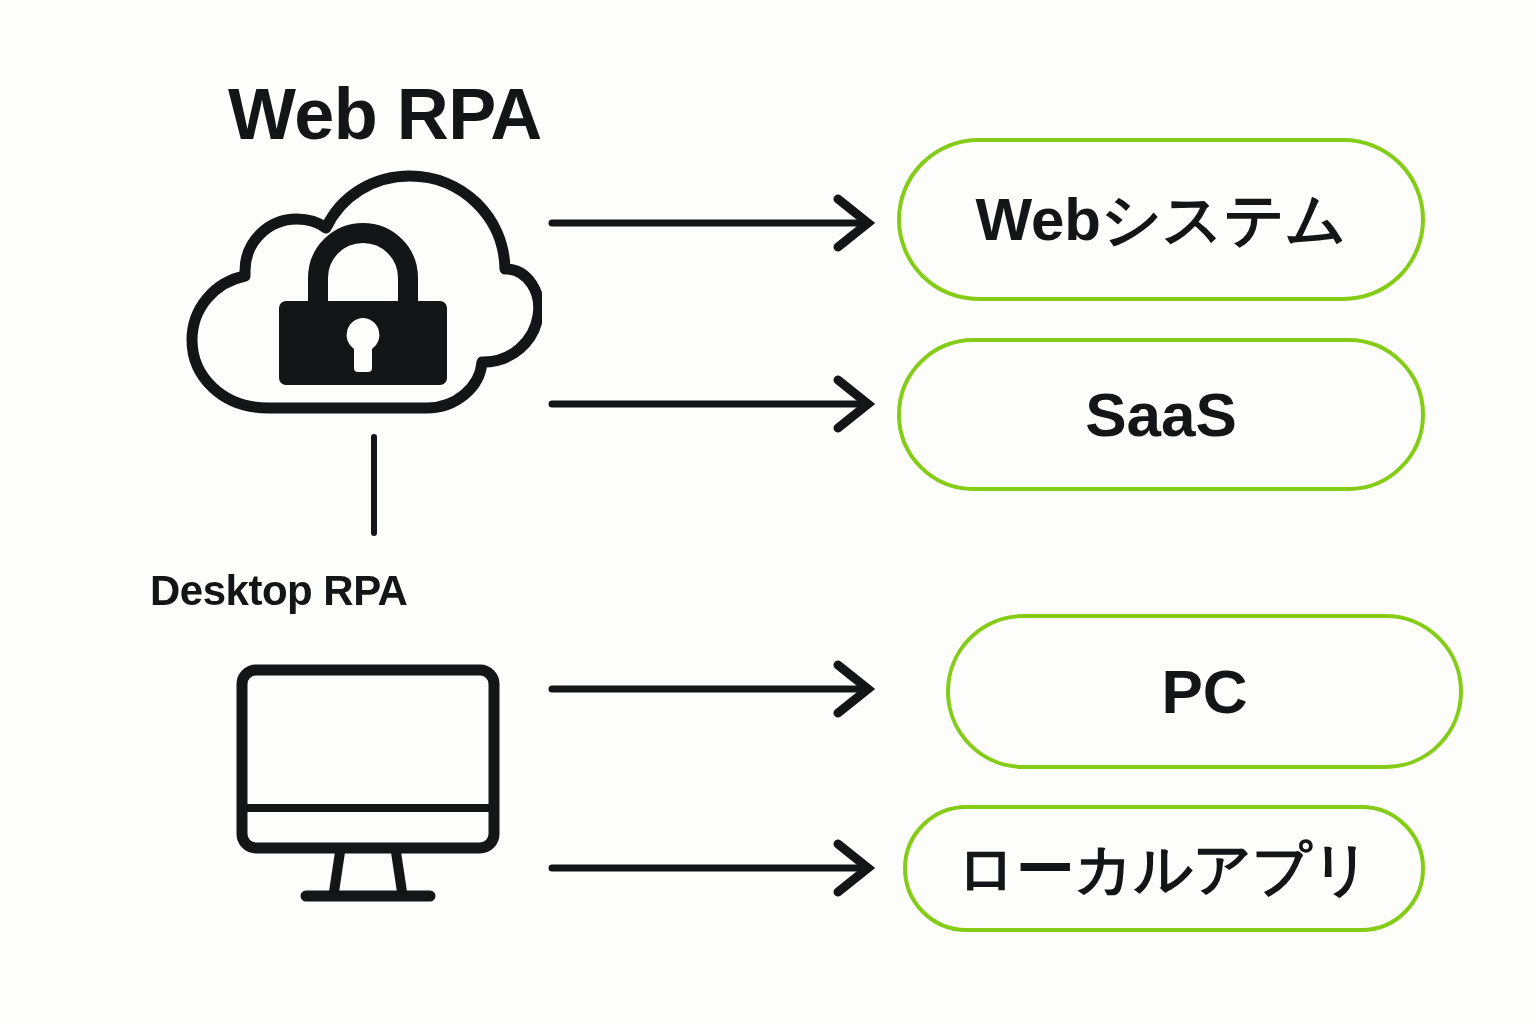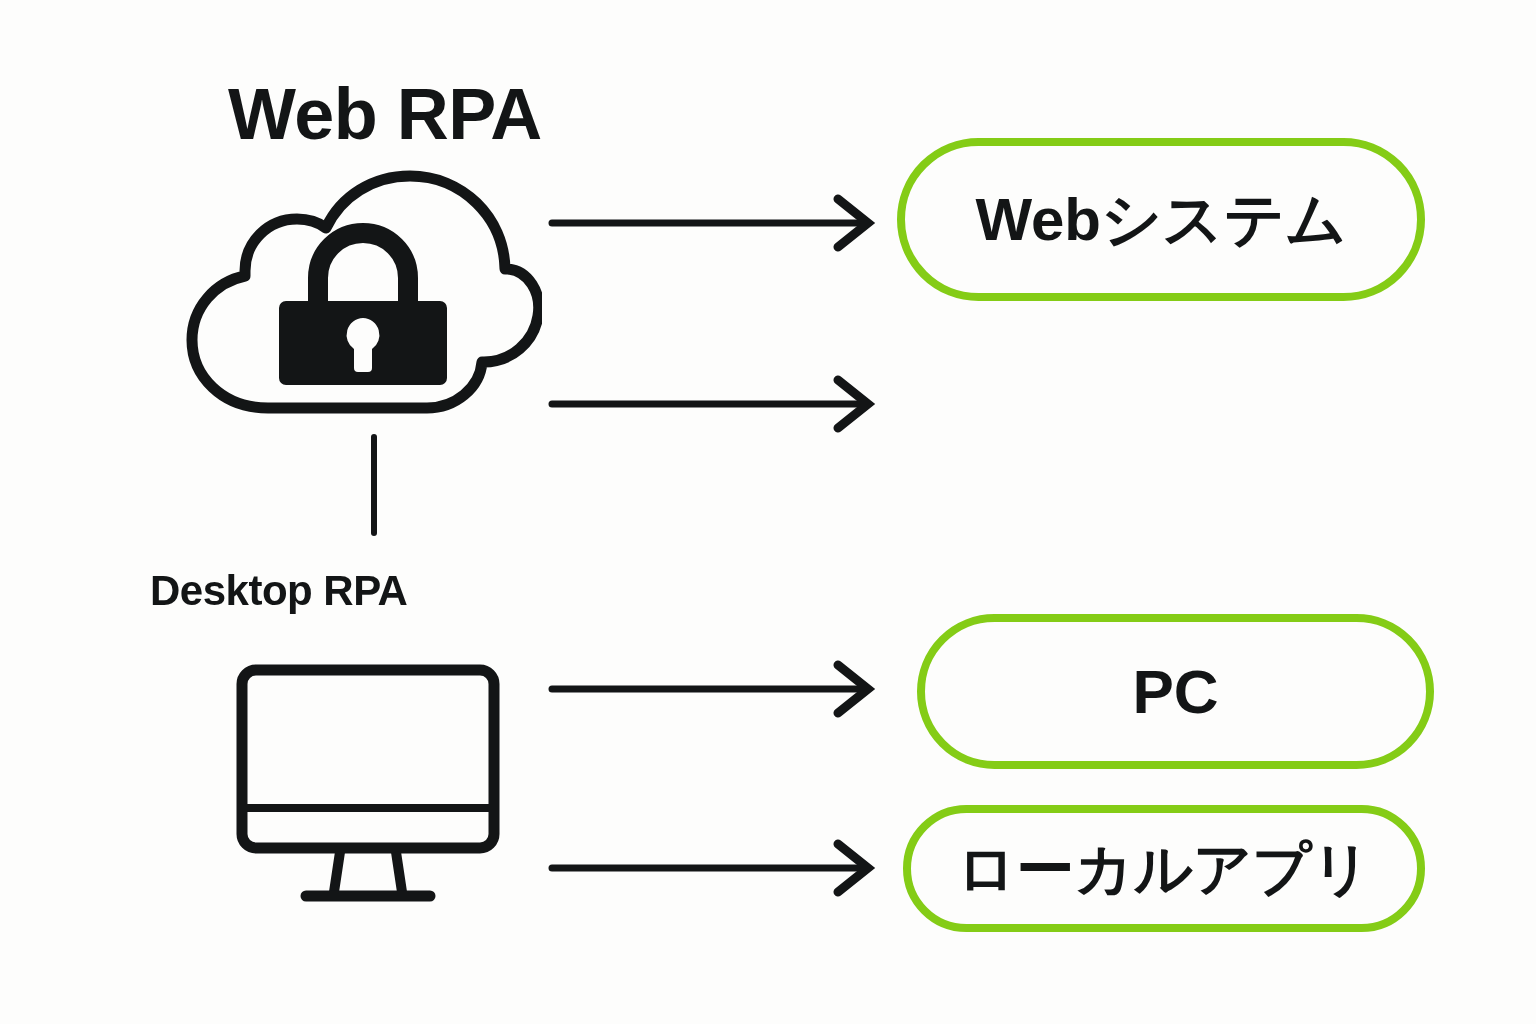--- a/index.html
+++ b/index.html
@@ -78,21 +78,21 @@
     width: 6px;
     height: 102px;
     background: #131516;
     border-radius: 3px;
   }
 
   
   .pill {
     position: absolute;
     box-sizing: border-box;
-    border: 8px solid #84cc16;
+    border: 4px solid #84cc16;
     border-radius: 999px;
     background: #fdfdfc;
     display: flex;
     align-items: center;
     justify-content: center;
   }
   .pill-label {
     color: #131516;
     font-weight: 700;
     white-space: nowrap;
@@ -103,21 +103,21 @@
     left: 897px;  top: 138px;  width: 528px; height: 163px;
   }
   #pill-web-system .pill-label { font-size: 60px; }
 
   #pill-saas {
     left: 897px;  top: 338px;  width: 528px; height: 153px;
   }
   #pill-saas .pill-label { font-size: 62px; }
 
   #pill-pc {
-    left: 917px;  top: 614px;  width: 517px; height: 155px;
+    left: 946px;  top: 614px;  width: 517px; height: 155px;
   }
   #pill-pc .pill-label { font-size: 62px; }
 
   #pill-local-app {
     left: 903px;  top: 805px;  width: 522px; height: 127px;
   }
   #pill-local-app .pill-label { font-size: 58px; }
 </style>
 </head>
 <body>
@@ -183,20 +183,23 @@
     <svg viewBox="0 0 330 60" width="330" height="60" aria-hidden="true">
       <line x1="4" y1="30" x2="318" y2="30" stroke="#131516" stroke-width="7" stroke-linecap="round"></line>
       <polyline points="290,6 320,30 290,54" fill="none" stroke="#131516" stroke-width="9" stroke-linecap="round" stroke-linejoin="miter"></polyline>
     </svg>
   </div>
 
   <div id="pill-web-system" class="pill">
     <span class="pill-label">Webシステム</span>
   </div>
 
+  <div id="pill-saas" class="pill">
+    <span class="pill-label">SaaS</span>
+  </div>
 
   <div id="connector-line"></div>
 
   <div class="section-title" id="title-desktop-rpa">Desktop RPA</div>
 
   <div class="icon-wrap" id="monitor-icon-wrap">
     <svg viewBox="0 0 296 250" width="296" height="250" aria-hidden="true">
 
       <rect x="6" y="6" width="252" height="178" rx="14" ry="14" fill="none" stroke="#131516" stroke-width="11"></rect>
 

